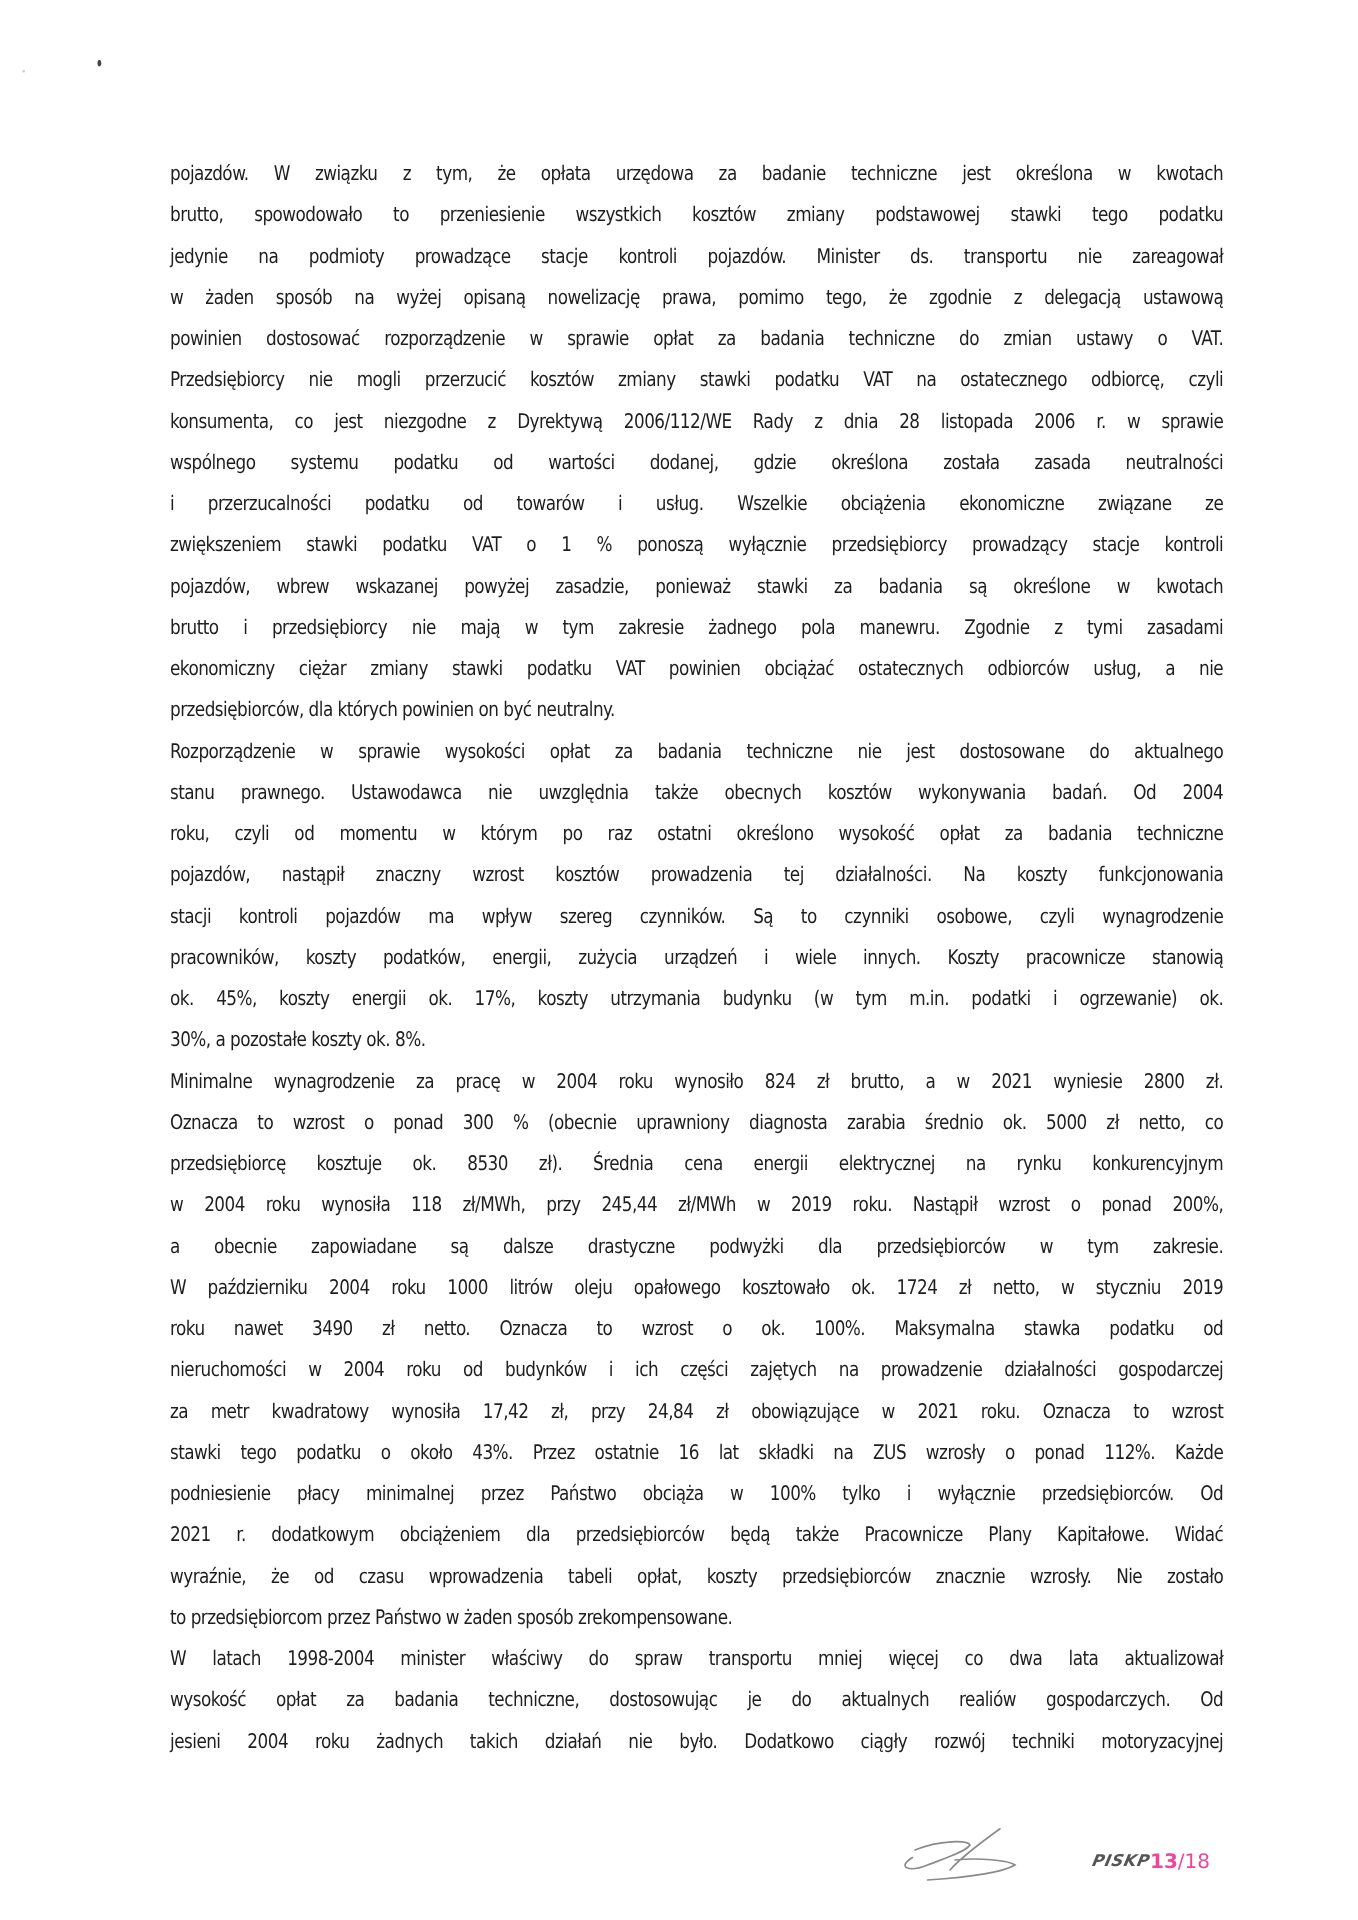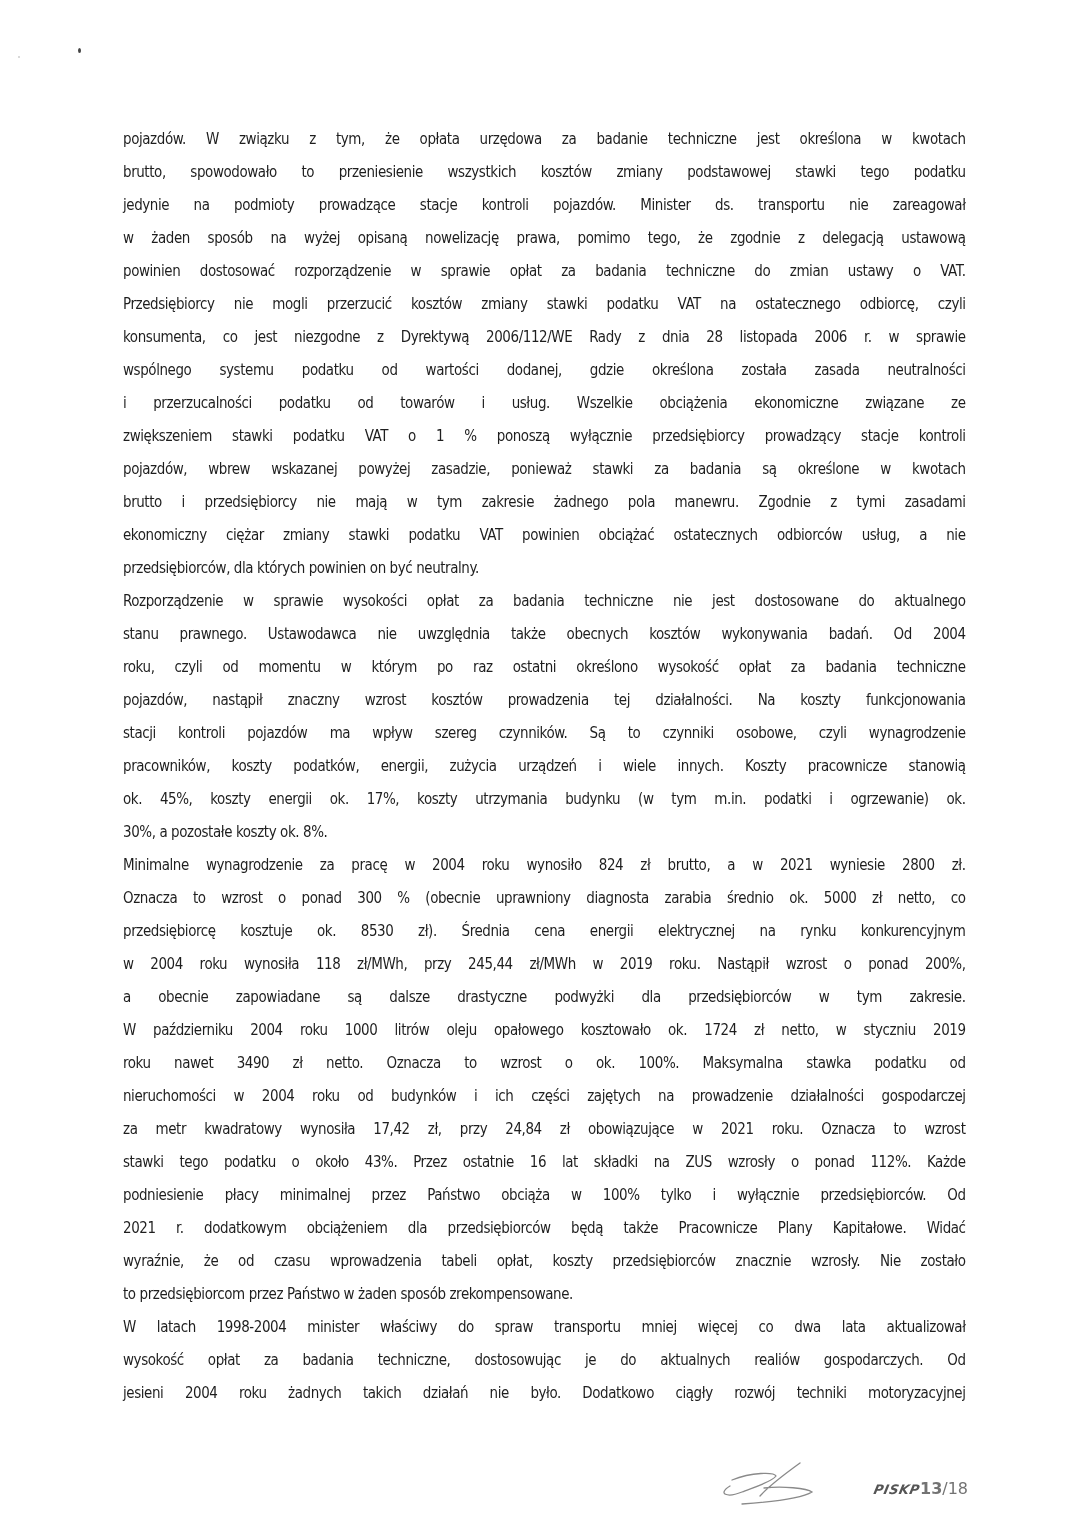--- a/index.html
+++ b/index.html
@@ -1,32 +1,32 @@
 <!DOCTYPE html>
 <html><head>
   <meta charset="utf-8">
   <style>
     html, body { margin: 0; padding: 0; background: #ffffff; }
     body { width: 1086px; height: 1536px; position: relative; overflow: hidden;
       font-family: "DejaVu Sans", sans-serif; color: #1e1e1e; }
     .speck { position: absolute; border-radius: 50%; }
     .speck.a { left: 78px; top: 48px; width: 3px; height: 5px; background: #444; }
     .speck.b { left: 18px; top: 56px; width: 2px; height: 2px; background: #ccc; }
-    .page-body { position: absolute; left: 123px; top: 126px; width: 843px; }
+    .page-body { position: absolute; left: 136px; top: 126px; width: 843px; }
     .line { display: block; height: 33px; line-height: 26px; font-size: 16.1px;
       letter-spacing: -0.45px; white-space: nowrap; text-align: justify;
       text-align-last: justify; word-spacing: 0px; font-stretch: condensed;
       transform: scaleX(0.93); transform-origin: left center; width: 906px; }
     .line.last { text-align-last: left; }
     .footer { position: absolute; left: 712px; top: 1458px; width: 280px; height: 60px; }
     .signature { position: absolute; left: 0; top: 0; width: 120px; height: 50px; }
     .footer-logo { position: absolute; left: 162px; top: 24px; font-family: "DejaVu Sans", sans-serif;
       font-weight: bold; font-style: italic; font-size: 13px; color: #555; letter-spacing: 0.5px;
       transform: skewX(-12deg); }
-    .page-number { position: absolute; left: 208px; top: 21px; font-size: 16px; color: #737373;
+    .page-number { position: absolute; left: 208px; top: 21px; font-size: 16px; color: #ec4899;
       font-family: "DejaVu Sans", sans-serif; }
     .page-number b { font-weight: bold; }
   </style>
 </head>
 <body>
 
 <div class="speck a"></div>
 <div class="speck b"></div>
 
 <div class="page-body" id="doc-body">

